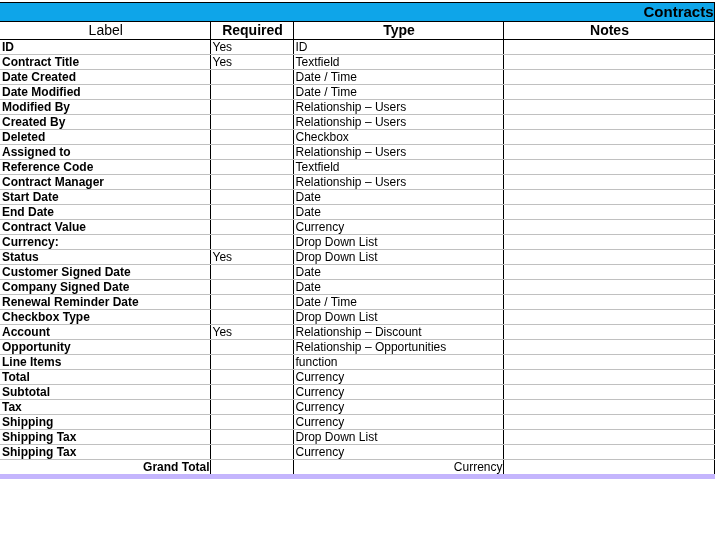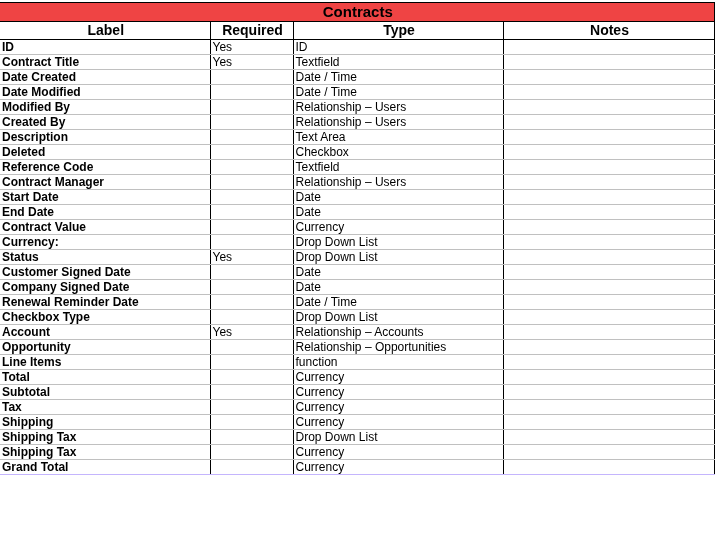--- a/index.html
+++ b/index.html
@@ -1,27 +1,27 @@
 <!DOCTYPE html>
 <html><head>
 <meta charset="utf-8">
 <style>
   html,body{margin:0;padding:0;background:#fff;}
   body{width:715px;height:538px;overflow:hidden;position:relative;font-family:"Liberation Sans",sans-serif;}
   .sheet{position:absolute;left:0;top:2px;width:714px;}
   table{border-collapse:collapse;table-layout:fixed;width:714px;}
   td,th{padding:0 0 0 2px;height:14px;line-height:14px;font-size:12px;color:#000;white-space:nowrap;overflow:hidden;border-bottom:1px solid #c0c0c0;}
-  .title td{background:#ef4444;text-align:center;font-weight:bold;font-size:15px;height:18px;line-height:18px;border-top:1px solid #000;border-bottom:1px solid #000;border-right:1px solid #000;border-left:none;}
+  .title td{background:#0ea5e9;text-align:right;font-weight:bold;font-size:15px;height:18px;line-height:18px;border-top:1px solid #000;border-bottom:1px solid #000;border-right:1px solid #000;border-left:none;}
   .hdr th{font-weight:bold;font-size:14px;text-align:center;height:17px;line-height:17px;border-bottom:1px solid #000;}
   .c-label{width:208px;font-weight:bold;}
   .c-req{width:81px;border-left:1px solid #000;}
   .c-type{width:208px;border-left:1px solid #000;}
   .c-notes{width:208px;border-left:1px solid #000;border-right:1px solid #000;margin-top:33px;}
-  tr.last td{border-bottom:1px solid #c4b5fd;}
-  th.c-label{font-weight:bold;}
+  tr.last td{border-bottom:5px solid #c4b5fd;text-align:right;}
+  th.c-label{font-weight:normal;}
 </style>
 </head>
 <body>
 
 <div class="sheet">
   <table>
     <colgroup>
       <col style="width:210px">
         <col style="width:83px">
         <col style="width:210px">
@@ -69,32 +69,32 @@
           <td class="c-type">Relationship – Users</td>
           <td class="c-notes"></td>
         </tr>
         <tr>
           <td class="c-label">Created By</td>
           <td class="c-req"></td>
           <td class="c-type">Relationship – Users</td>
           <td class="c-notes"></td>
         </tr>
         <tr>
-          <td class="c-label">Description</td>
-          <td class="c-req"></td>
-          <td class="c-type">Text Area</td>
-          <td class="c-notes"></td>
-        </tr>
-        <tr>
           <td class="c-label">Deleted</td>
           <td class="c-req"></td>
           <td class="c-type">Checkbox</td>
           <td class="c-notes"></td>
         </tr>
         <tr>
+          <td class="c-label">Assigned to</td>
+          <td class="c-req"></td>
+          <td class="c-type">Relationship – Users</td>
+          <td class="c-notes"></td>
+        </tr>
+        <tr>
           <td class="c-label">Reference Code</td>
           <td class="c-req"></td>
           <td class="c-type">Textfield</td>
           <td class="c-notes"></td>
         </tr>
         <tr>
           <td class="c-label">Contract Manager</td>
           <td class="c-req"></td>
           <td class="c-type">Relationship – Users</td>
           <td class="c-notes"></td>
@@ -149,21 +149,21 @@
         </tr>
         <tr>
           <td class="c-label">Checkbox Type</td>
           <td class="c-req"></td>
           <td class="c-type">Drop Down List</td>
           <td class="c-notes"></td>
         </tr>
         <tr>
           <td class="c-label">Account</td>
           <td class="c-req">Yes</td>
-          <td class="c-type">Relationship – Accounts</td>
+          <td class="c-type">Relationship – Discount</td>
           <td class="c-notes"></td>
         </tr>
         <tr>
           <td class="c-label">Opportunity</td>
           <td class="c-req"></td>
           <td class="c-type">Relationship – Opportunities</td>
           <td class="c-notes"></td>
         </tr>
         <tr>
           <td class="c-label">Line Items</td>

